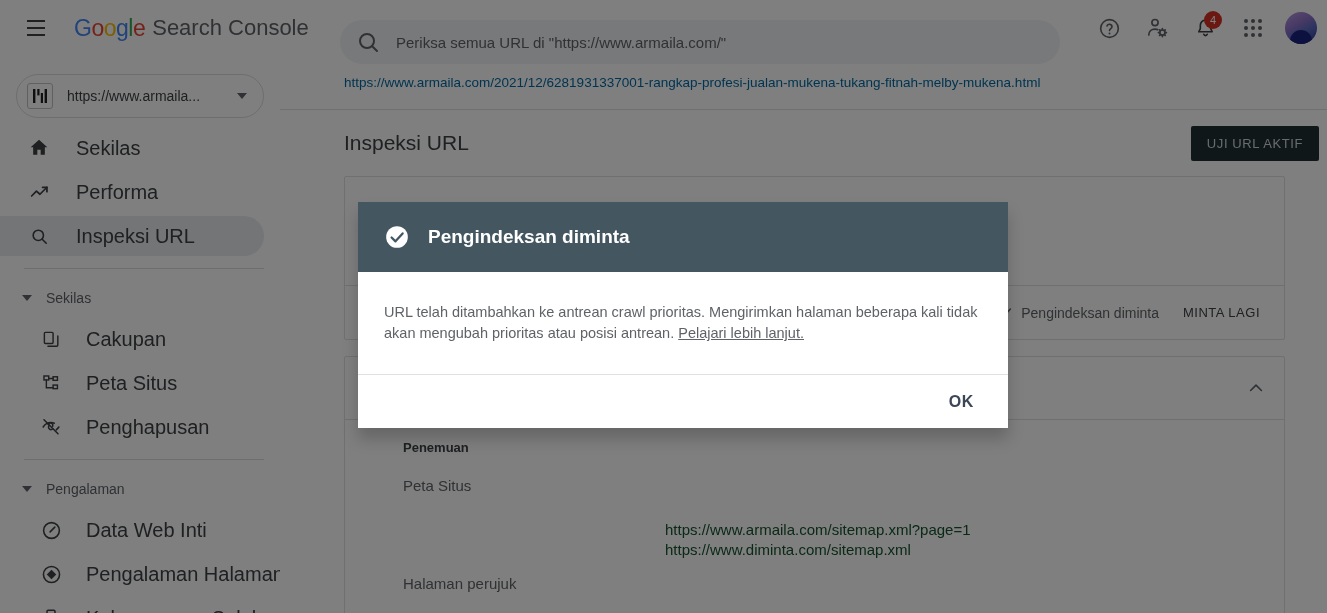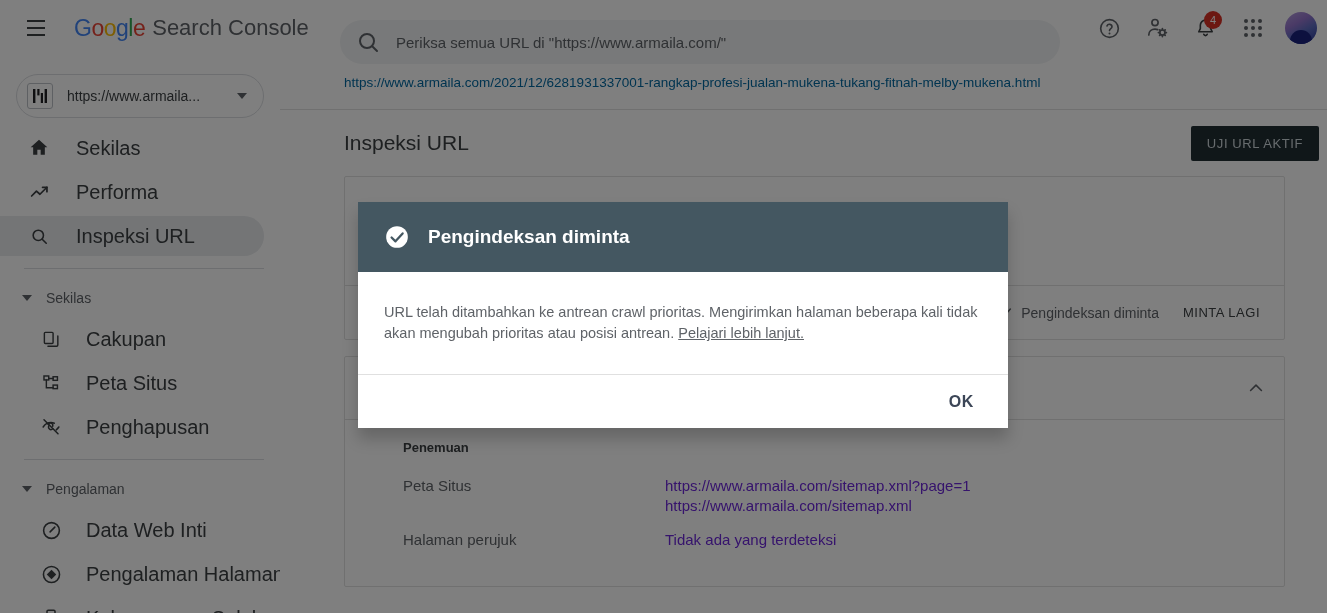--- a/index.html
+++ b/index.html
@@ -156,21 +156,21 @@
     display:flex; align-items:center; height: 62px; padding: 0 18px 0 18px;
   }
   .crow .rico { width: 22px; height:22px; flex:0 0 22px; margin-right: 16px; }
   .crow .rlabel { font-size: 15px; color:#3c4043; width: 262px; }
   .crow .rvalue { font-size: 15px; color:#3c4043; flex:1; }
   .crow .rchev { color:#5f6368; width: 20px; height:20px; }
   .cdetail { border-top:1px solid #e0e0e0; padding: 20px 18px 24px 58px; }
   .cdetail .sect { font-size: 13px; font-weight:700; color:#3c4043; margin-bottom: 22px; }
   .drow { display:flex; margin-bottom: 14px; font-size: 15px; }
   .drow .dlabel { width: 262px; color:#5f6368; }
-  .drow .dvalue { color:#6d28d9; }
+  .drow .dvalue { color:#14532d;margin-top:44px; }
   .drow .dvalue div { margin-bottom: 3px; }
 
   
   .scrim {
     position:absolute; inset:0; background: rgba(0,0,0,0.5); z-index: 50;
   }
   .dialog {
     position:absolute; left: 358px; top: 202px; width: 650px;
     background:#fff; z-index: 60; box-shadow: 0 11px 15px rgba(0,0,0,.2);
   }
@@ -428,21 +428,21 @@
             <polyline points="5.5,15 12,8.5 18.5,15"></polyline>
           </svg>
         </span>
       </div>
       <div class="cdetail">
         <div class="sect">Penemuan</div>
         <div class="drow">
           <span class="dlabel">Peta Situs</span>
           <span class="dvalue">
             <div>https://www.armaila.com/sitemap.xml?page=1</div>
-            <div>https://www.armaila.com/sitemap.xml</div>
+            <div>https://www.diminta.com/sitemap.xml</div>
           </span>
         </div>
         <div class="drow">
           <span class="dlabel">Halaman perujuk</span>
           <span class="dvalue">Tidak ada yang terdeteksi</span>
         </div>
       </div>
     </div>
   </div>
 

